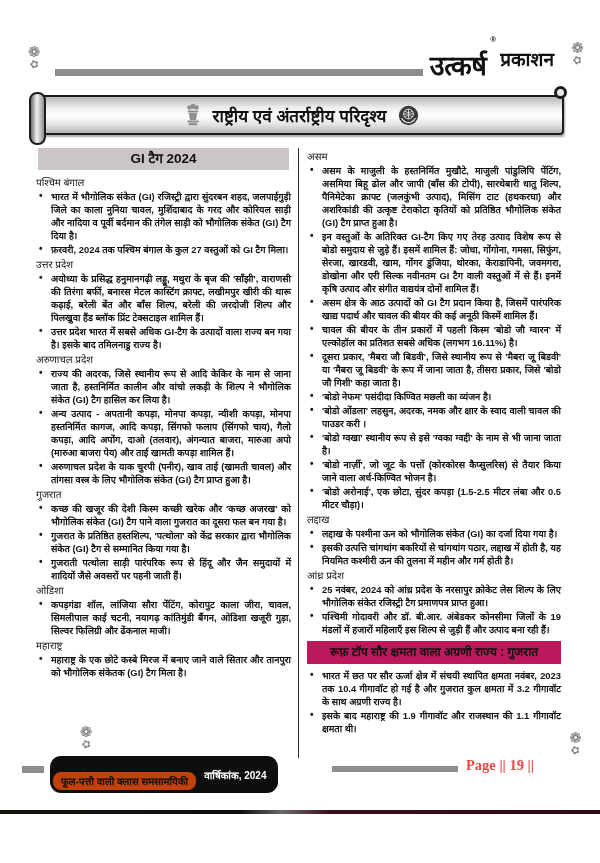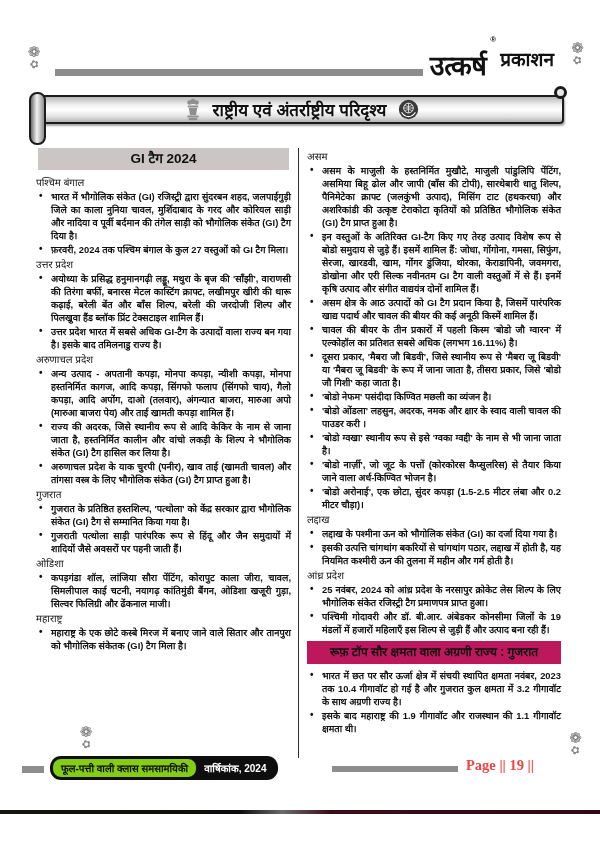--- a/index.html
+++ b/index.html
@@ -15,21 +15,21 @@
   .orn-br { right:18px; top:732px; }
 
   
   .header-bar { position:absolute; left:55px; top:69px; width:368px; height:7px; background:#8d8d8d; }
   .publisher { position:absolute; right:46px; top:46px; display:flex; align-items:flex-start; gap:4px; }
   .pub-main { font-size:27px; font-weight:700; letter-spacing:-0.5px; }
   .pub-reg { font-size:8px; font-weight:700; vertical-align:super; position:relative; top:-11px; }
   .pub-sub { font-size:19px; font-weight:700; }
 
   
-  .banner { position:absolute; left:40px; top:95px; width:524px; height:29px;
+  .banner { position:absolute; left:40px; top:95px; width:524px; height:40px;
             border:2px solid #1c1c1c; border-radius:4px;
             background:linear-gradient(180deg,#b7b7b7 0%,#eeeeee 30%,#ffffff 52%,#e2e2e2 78%,#b3b3b3 100%);
             box-shadow:1px 2px 2px rgba(0,0,0,0.35);
             display:flex; align-items:center; justify-content:center; gap:12px; }
   .banner-roll { position:absolute; left:-13px; top:-5px; width:17px; height:53px;
                  border:2px solid #1c1c1c; border-radius:8px;
                  background:linear-gradient(90deg,#6f6f6f,#f2f2f2 45%,#8e8e8e); }
   .banner-curl { position:absolute; right:-5px; top:-11px; width:13px; height:13px;
                  border:3px solid #1c1c1c; border-radius:50%; background:#e9e9e9; }
   .banner-title { font-size:17px; font-weight:700; color:#101010; }
@@ -48,22 +48,22 @@
                    padding:5px 2px; margin:5px 0 5px 0; color:#101010; }
 
   .sec-head { font-weight:400; font-size:10px; margin-top:2px; text-align:left; }
   .bullet { position:relative; padding-left:15px; margin-top:1px; }
   .bullet::before { content:"•"; position:absolute; left:3px; top:-1px; font-size:10px; }
 
   
   .footer-stub { position:absolute; left:22px; top:766px; width:22px; height:7px; background:#8d8d8d; }
   .series-pill { position:absolute; left:50px; top:756px; display:inline-flex; align-items:center;
                  background:#0e0e0e; border-radius:11px; padding:2px; }
-  .pill-left  { background:#84cc16; color:#0e0e0e; font-weight:700; font-size:10px;
-                padding:2px 8px; border-radius:9px; border:1px solid #0e0e0e; white-space:nowrap; }
+  .pill-left  { background:#c2410c; color:#0e0e0e; font-weight:700; font-size:10px;
+                padding:2px 8px; border-radius:9px; border:1px solid #0e0e0e; white-space:nowrap;margin-top:13px; }
   .pill-right { color:#ffffff; font-weight:700; font-size:10px; padding:2px 10px 2px 7px; white-space:nowrap; }
   .footer-bar { position:absolute; left:332px; top:766px; width:126px; height:6px; background:#8d8d8d; }
   .page-label { position:absolute; left:466px; top:757px; font-family:Liberation Serif, serif;
                 font-weight:700; font-size:14.5px; color:#ef4444; white-space:nowrap; }
 
   .bottom-strip { position:absolute; left:0; top:810px; width:600px; height:4px;
                   background:linear-gradient(90deg,#16160f 0%,#0d0d0d 40%,#6a6a6a 47%,#3a0e18 55%,#2e0b14 100%); }
 </style>
 </head>
 <body>
@@ -124,28 +124,29 @@
       </div>
 
       <div class="section">
         <div class="sec-head">उत्तर प्रदेश</div>
         <div class="bullet">अयोध्या के प्रसिद्ध हनुमानगढ़ी लड्डू, मथुरा के बृज की 'साँझी', वाराणसी की तिरंगा बर्फी, बनारस मेटल कास्टिंग क्राफ्ट, लखीमपुर खीरी की थारू कढ़ाई, बरेली बेंत और बाँस शिल्प, बरेली की जरदोजी शिल्प और पिलखुवा हैंड ब्लॉक प्रिंट टेक्सटाइल शामिल हैं।</div>
         <div class="bullet">उत्तर प्रदेश भारत में सबसे अधिक GI-टैग के उत्पादों वाला राज्य बन गया है। इसके बाद तमिलनाडु राज्य है।</div>
       </div>
 
       <div class="section">
         <div class="sec-head">अरुणाचल प्रदेश</div>
+        <div class="bullet">राज्य की अदरक, जिसे स्थानीय रूप से आदि केकिर के नाम से जाना जाता है, हस्तनिर्मित कालीन और वांचो लकड़ी के शिल्प ने भौगोलिक संकेत (GI) टैग हासिल कर लिया है।</div>
         <div class="bullet">अन्य उत्पाद - अपतानी कपड़ा, मोनपा कपड़ा, न्यीशी कपड़ा, मोनपा हस्तनिर्मित कागज, आदि कपड़ा, सिंगफो फलाप (सिंगफो चाय), गैलो कपड़ा, आदि अपोंग, दाओ (तलवार), अंगन्यात बाजरा, मारुआ अपो (मारुआ बाजरा पेय) और ताई खामती कपड़ा शामिल हैं।</div>
-        <div class="bullet">राज्य की अदरक, जिसे स्थानीय रूप से आदि केकिर के नाम से जाना जाता है, हस्तनिर्मित कालीन और वांचो लकड़ी के शिल्प ने भौगोलिक संकेत (GI) टैग हासिल कर लिया है।</div>
         <div class="bullet">अरुणाचल प्रदेश के याक चुरपी (पनीर), खाव ताई (खामती चावल) और तांगसा वस्त्र के लिए भौगोलिक संकेत (GI) टैग प्राप्त हुआ है।</div>
       </div>
 
 
       <div class="section">
         <div class="sec-head">गुजरात</div>
+        <div class="bullet">कच्छ की खजूर की देशी किस्म कच्छी खरेक और 'कच्छ अजरख' को भौगोलिक संकेत (GI) टैग पाने वाला गुजरात का दूसरा फल बन गया है।</div>
         <div class="bullet">गुजरात के प्रतिष्ठित हस्तशिल्प, 'पत्थोला' को केंद्र सरकार द्वारा भौगोलिक संकेत (GI) टैग से सम्मानित किया गया है।</div>
         <div class="bullet">गुजराती पत्थोला साड़ी पारंपरिक रूप से हिंदू और जैन समुदायों में शादियों जैसे अवसरों पर पहनी जाती हैं।</div>
       </div>
 
       <div class="section">
         <div class="sec-head">ओडिशा</div>
         <div class="bullet">कपड़गंडा शॉल, लांजिया सौरा पेंटिंग, कोरापुट काला जीरा, चावल, सिमलीपाल काई चटनी, नयागढ़ कांतिमुंडी बैंगन, ओडिशा खजूरी गुड़ा, सिल्वर फिलिग्री और ढेंकनाल माजी।</div>
       </div>
 
       <div class="section">
@@ -161,21 +162,21 @@
         <div class="sec-head">असम</div>
         <div class="bullet">असम के माजुली के हस्तनिर्मित मुखौटे, माजुली पांडुलिपि पेंटिंग, असमिया बिहू ढोल और जापी (बाँस की टोपी), सारथेबारी धातु शिल्प, पैनिमेटेका क्राफ्ट (जलकुंभी उत्पाद), मिसिंग टाट (हथकरघा) और अशरिकांडी की उत्कृष्ट टेराकोटा कृतियों को प्रतिष्ठित भौगोलिक संकेत (GI) टैग प्राप्त हुआ है।</div>
         <div class="bullet">इन वस्तुओं के अतिरिक्त GI-टैग किए गए तेरह उत्पाद विशेष रूप से बोडो समुदाय से जुड़े हैं। इसमें शामिल हैं: जोधा, गोंगोना, गमसा, सिफुंग, सेरजा, खारडवी, खाम, गोंगर डुंजिया, थोरका, केराडापिनी, जवमगरा, डोखोना और एरी सिल्क नवीनतम GI टैग वाली वस्तुओं में से हैं। इनमें कृषि उत्पाद और संगीत वाद्ययंत्र दोनों शामिल हैं।</div>
         <div class="bullet">असम क्षेत्र के आठ उत्पादों को GI टैग प्रदान किया है, जिसमें पारंपरिक खाद्य पदार्थ और चावल की बीयर की कई अनूठी किस्में शामिल हैं।</div>
         <div class="bullet">चावल की बीयर के तीन प्रकारों में पहली किस्म 'बोडो जौ ग्वारन' में एल्कोहॉल का प्रतिशत सबसे अधिक (लगभग 16.11%) है।</div>
         <div class="bullet">दूसरा प्रकार, 'मैबरा जौ बिडवी', जिसे स्थानीय रूप से 'मैबरा जू बिडवी' या 'मैबरा जू बिडवी' के रूप में जाना जाता है, तीसरा प्रकार, जिसे 'बोडो जौ गिशी' कहा जाता है।</div>
         <div class="bullet">'बोडो नेफम' पसंदीदा किण्वित मछली का व्यंजन है।</div>
         <div class="bullet">'बोडो ओंडला' लहसुन, अदरक, नमक और क्षार के स्वाद वाली चावल की पाउडर करी ।</div>
         <div class="bullet">'बोडो ग्वखा' स्थानीय रूप से इसे 'ग्वका ग्वद्दी' के नाम से भी जाना जाता है।</div>
         <div class="bullet">'बोडो नार्ज़ी', जो जूट के पत्तों (कोरकोरस कैप्सुलरिस) से तैयार किया जाने वाला अर्ध-किण्वित भोजन है।</div>
-        <div class="bullet">'बोडो अरोनाई', एक छोटा, सुंदर कपड़ा (1.5-2.5 मीटर लंबा और 0.2 मीटर चौड़ा)।</div>
+        <div class="bullet">'बोडो अरोनाई', एक छोटा, सुंदर कपड़ा (1.5-2.5 मीटर लंबा और 0.5 मीटर चौड़ा)।</div>
       </div>
 
       <div class="section">
         <div class="sec-head">लद्दाख</div>
         <div class="bullet">लद्दाख के पश्मीना ऊन को भौगोलिक संकेत (GI) का दर्जा दिया गया है।</div>
         <div class="bullet">इसकी उत्पत्ति चांगथांग बकरियों से चांगथांग पठार, लद्दाख में होती है, यह नियमित कश्मीरी ऊन की तुलना में महीन और गर्म होती है।</div>
       </div>
 
       <div class="section">
         <div class="sec-head">आंध्र प्रदेश</div>

